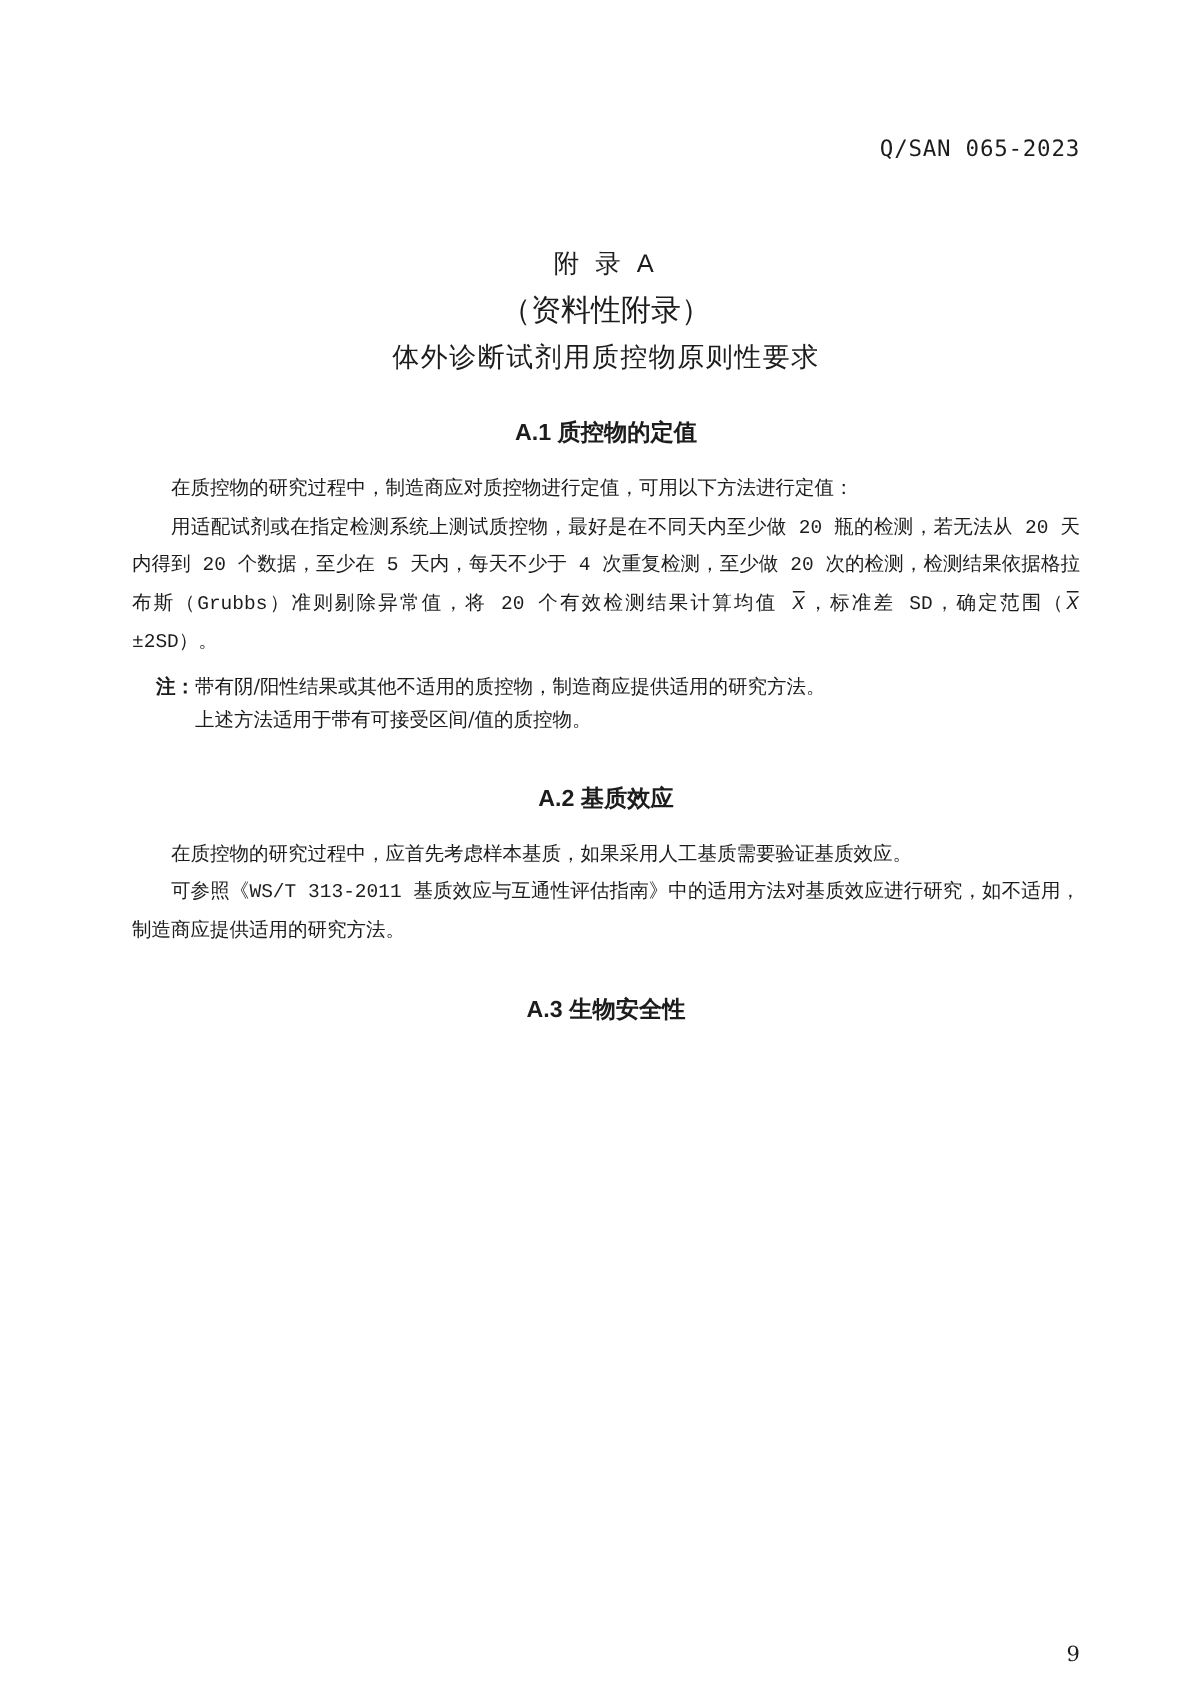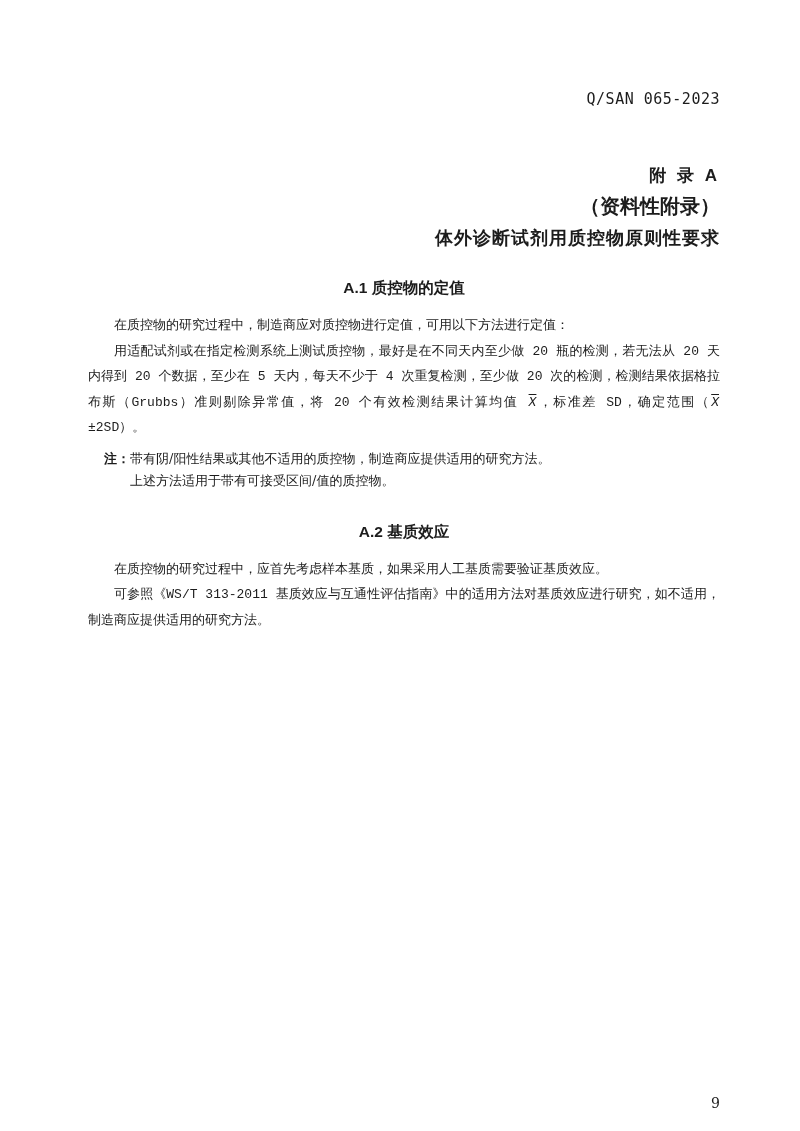--- a/index.html
+++ b/index.html
@@ -17,23 +17,23 @@
   .content { padding: 0 80px 0 88px; }
   .doc-header {
     padding-top: 90px;
     text-align: right;
     font-family: "DejaVu Sans Mono", monospace;
     font-size: 15px;
     letter-spacing: 0.5px;
   }
   .title-block {
     margin-top: 56px;
-    text-align: right;
+    text-align: center;
     font-family: "Liberation Sans", "DejaVu Sans", sans-serif;
-    font-weight: bold;
+    font-weight: normal;
   }
   .title-appendix { font-size: 17px; letter-spacing: 3px; }
   .title-sub { font-size: 20px; margin-top: 6px; }
   .title-name { font-size: 18px; margin-top: 6px; letter-spacing: 1px; }
   .section-heading {
     margin-top: 30px;
     font-family: "Liberation Sans", "DejaVu Sans", sans-serif;
     font-weight: bold;
     font-size: 15.5px;
     text-align: center;
@@ -96,18 +96,19 @@
         <span style="display:block">上述方法适用于带有可接受区间/值的质控物。</span>
       </span>
     </div>
 
     <div class="section-heading">A.2 基质效应</div>
 
     <p class="para lead">在质控物的研究过程中，应首先考虑样本基质，如果采用人工基质需要验证基质效应。</p>
 
     <p class="para">可参照《WS/T 313-2011 基质效应与互通性评估指南》中的适用方法对基质效应进行研究，如不适用，制造商应提供适用的研究方法。</p>
 
+    <div class="section-heading">A.3 生物安全性</div>
 
 
   </div>
 
   <div class="page-number">9</div>
 </div>
 
 </body></html>

